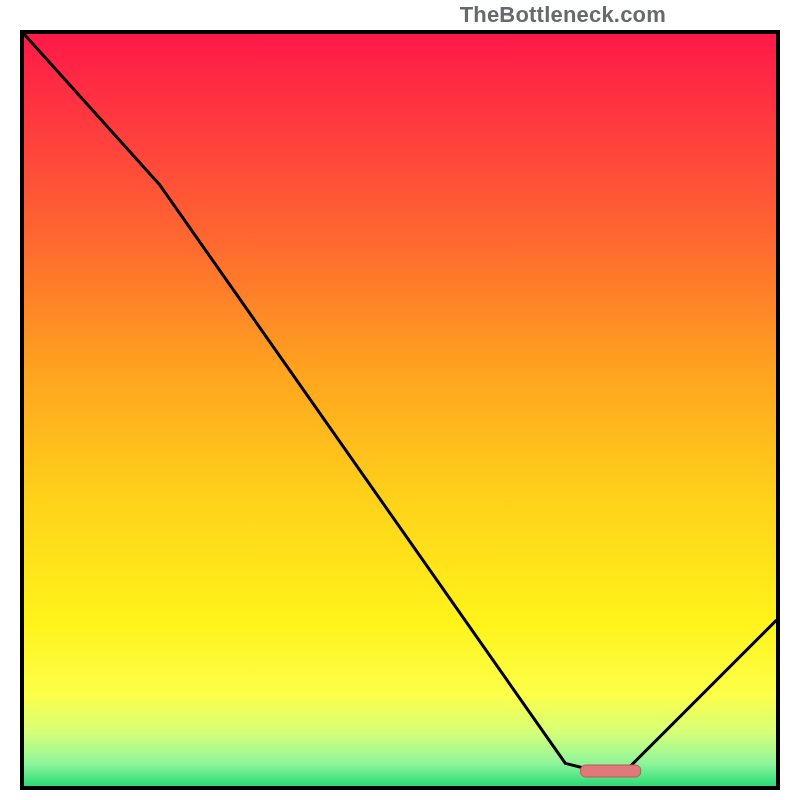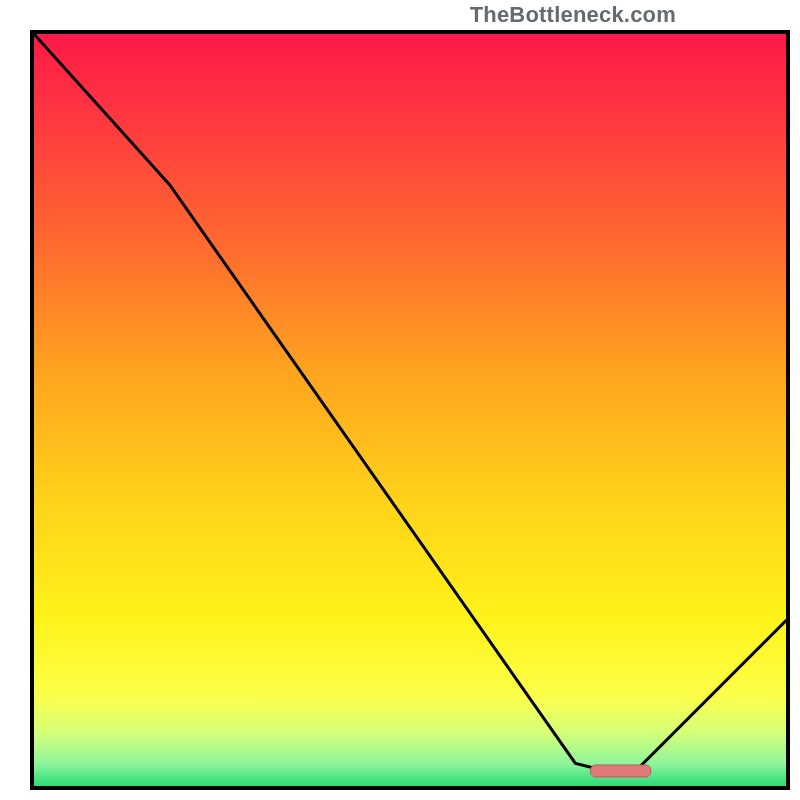--- a/index.html
+++ b/index.html
@@ -8,21 +8,20 @@
     width: 800px;
     height: 800px;
     overflow: hidden;
     background: #ffffff;
     font-family: Arial, Helvetica, sans-serif;
   }
   .wrap {
     position: relative;
     width: 674px;
     height: 800px;
-    margin-left: 10px;
   }
   .watermark {
     position: absolute;
     top: 2px;
     right: 8px;
     font-size: 22px;
     font-weight: 600;
     color: #666a6d;
     letter-spacing: 0.2px;
   }

